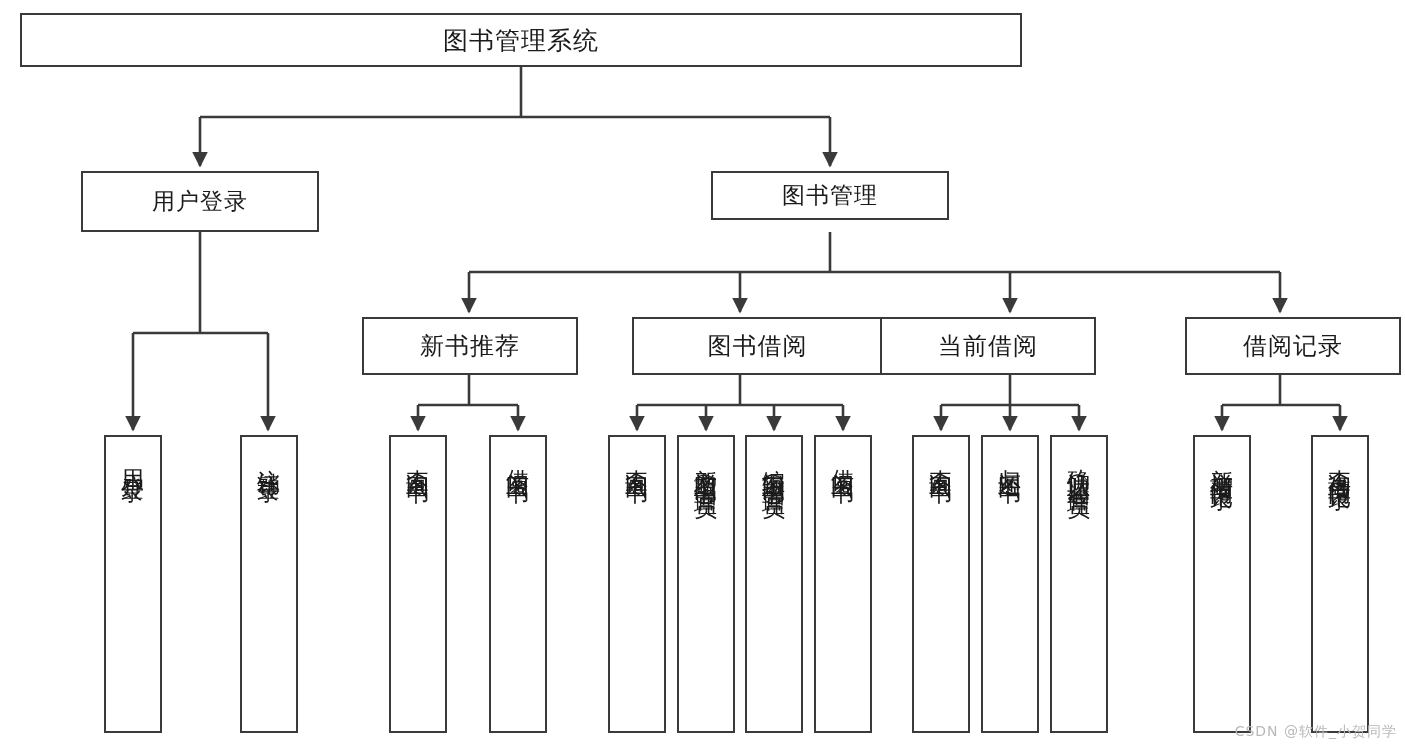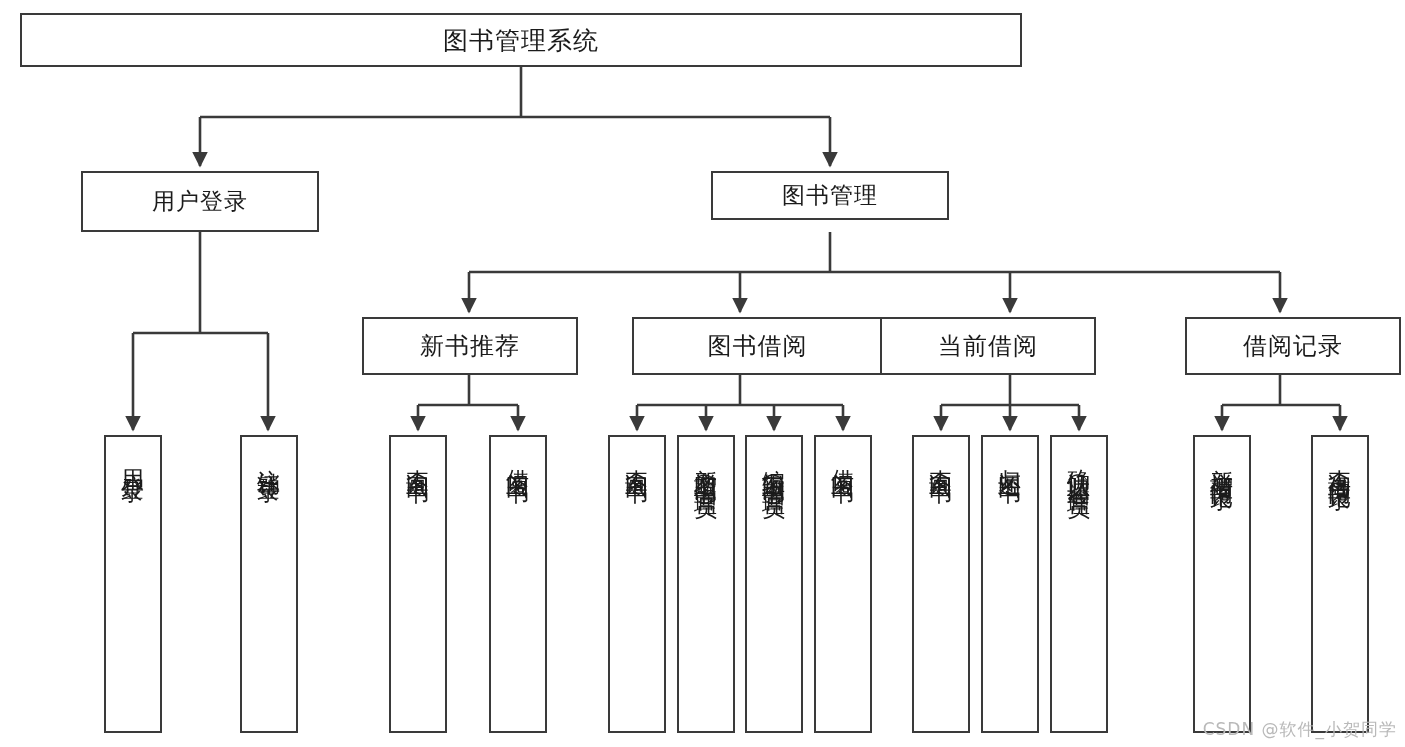--- a/index.html
+++ b/index.html
@@ -59,21 +59,21 @@
     white-space: nowrap;
   }
   .htext {
     white-space: nowrap;
     letter-spacing: 1px;
   }
   .watermark {
     position: absolute;
     right: 8px;
     bottom: 6px;
-    font-size: 17px;
+    font-size: 14px;
     color: #b9b9b9;
     letter-spacing: 1px;
     white-space: nowrap;
   }
 </style>
 </head>
 <body>
 
 <div id="canvas">
 

